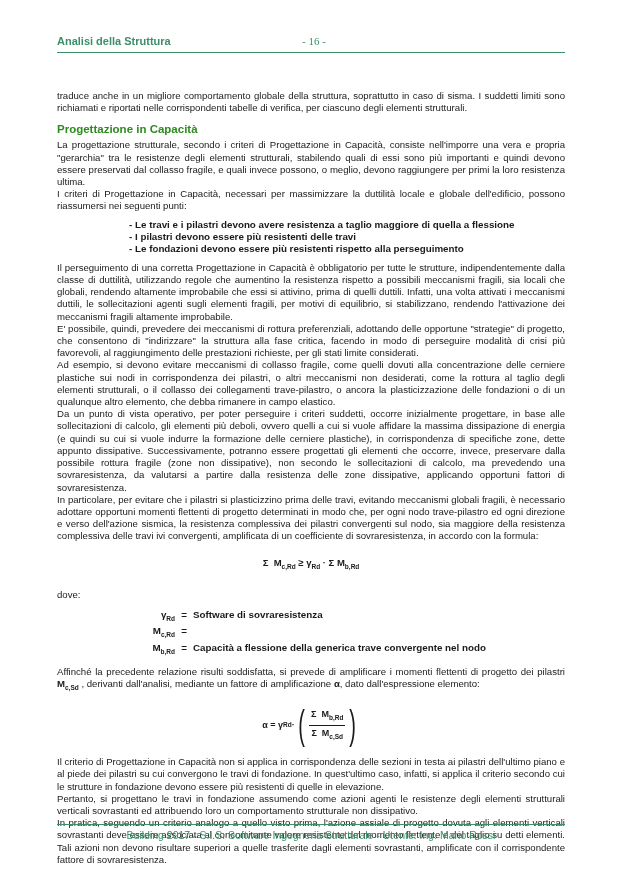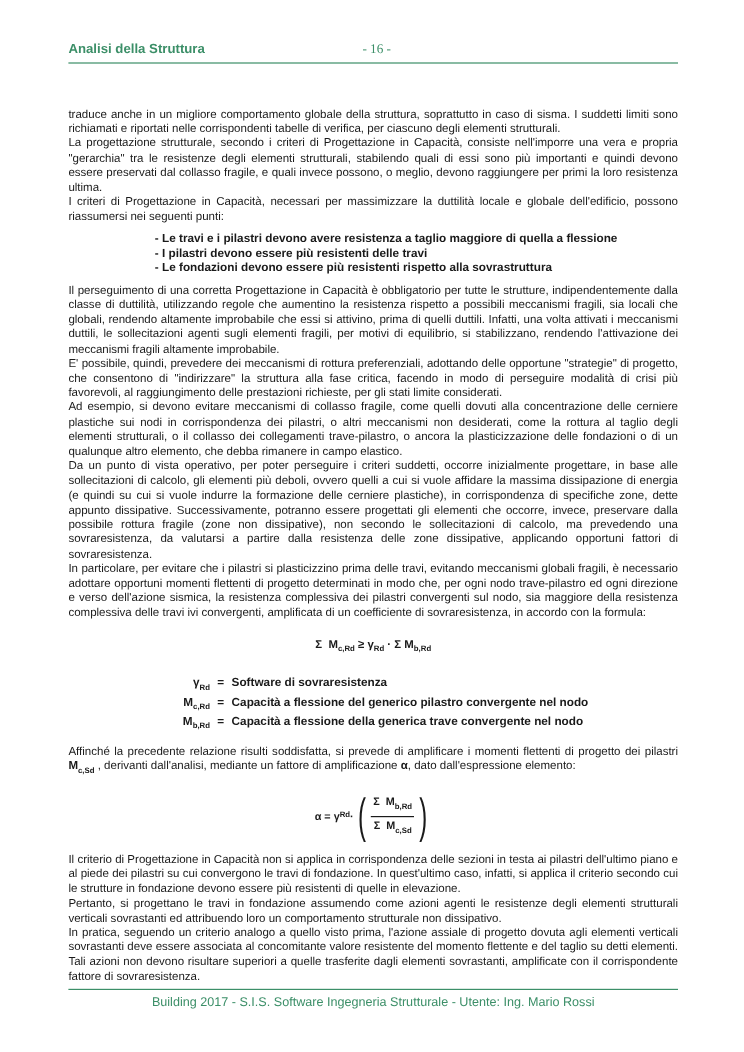--- a/index.html
+++ b/index.html
@@ -37,57 +37,58 @@
 
   <div class="hdr">
     <span class="title">Analisi della Struttura</span>
     <span class="pnum">- 16 -</span>
   </div>
   <div class="hrule-top"></div>
 
   <div class="body">
     <p>traduce anche in un migliore comportamento globale della struttura, soprattutto in caso di sisma. I suddetti limiti sono richiamati e riportati nelle corrispondenti tabelle di verifica, per ciascuno degli elementi strutturali.</p>
 
+    <h2>Progettazione in Capacità</h2>
 
     <p>La progettazione strutturale, secondo i criteri di Progettazione in Capacità, consiste nell'imporre una vera e propria "gerarchia" tra le resistenze degli elementi strutturali, stabilendo quali di essi sono più importanti e quindi devono essere preservati dal collasso fragile, e quali invece possono, o meglio, devono raggiungere per primi la loro resistenza ultima.</p>
     <p>I criteri di Progettazione in Capacità, necessari per massimizzare la duttilità locale e globale dell'edificio, possono riassumersi nei seguenti punti:</p>
 
     <ul class="bul">
       <li>- Le travi e i pilastri devono avere resistenza a taglio maggiore di quella a flessione</li>
       <li>- I pilastri devono essere più resistenti delle travi</li>
-      <li>- Le fondazioni devono essere più resistenti rispetto alla sovrastruttura</li>
+      <li>- Le fondazioni devono essere più resistenti rispetto alla perseguimento</li>
     </ul>
 
     <p>Il perseguimento di una corretta Progettazione in Capacità è obbligatorio per tutte le strutture, indipendentemente dalla classe di duttilità, utilizzando regole che aumentino la resistenza rispetto a possibili meccanismi fragili, sia locali che globali, rendendo altamente improbabile che essi si attivino, prima di quelli duttili. Infatti, una volta attivati i meccanismi duttili, le sollecitazioni agenti sugli elementi fragili, per motivi di equilibrio, si stabilizzano, rendendo l'attivazione dei meccanismi fragili altamente improbabile.</p>
     <p>E' possibile, quindi, prevedere dei meccanismi di rottura preferenziali, adottando delle opportune "strategie" di progetto, che consentono di "indirizzare" la struttura alla fase critica, facendo in modo di perseguire modalità di crisi più favorevoli, al raggiungimento delle prestazioni richieste, per gli stati limite considerati.</p>
     <p>Ad esempio, si devono evitare meccanismi di collasso fragile, come quelli dovuti alla concentrazione delle cerniere plastiche sui nodi in corrispondenza dei pilastri, o altri meccanismi non desiderati, come la rottura al taglio degli elementi strutturali, o il collasso dei collegamenti trave-pilastro, o ancora la plasticizzazione delle fondazioni o di un qualunque altro elemento, che debba rimanere in campo elastico.</p>
     <p>Da un punto di vista operativo, per poter perseguire i criteri suddetti, occorre inizialmente progettare, in base alle sollecitazioni di calcolo, gli elementi più deboli, ovvero quelli a cui si vuole affidare la massima dissipazione di energia (e quindi su cui si vuole indurre la formazione delle cerniere plastiche), in corrispondenza di specifiche zone, dette appunto dissipative. Successivamente, potranno essere progettati gli elementi che occorre, invece, preservare dalla possibile rottura fragile (zone non dissipative), non secondo le sollecitazioni di calcolo, ma prevedendo una sovraresistenza, da valutarsi a partire dalla resistenza delle zone dissipative, applicando opportuni fattori di sovraresistenza.</p>
     <p>In particolare, per evitare che i pilastri si plasticizzino prima delle travi, evitando meccanismi globali fragili, è necessario adottare opportuni momenti flettenti di progetto determinati in modo che, per ogni nodo trave-pilastro ed ogni direzione e verso dell'azione sismica, la resistenza complessiva dei pilastri convergenti sul nodo, sia maggiore della resistenza complessiva delle travi ivi convergenti, amplificata di un coefficiente di sovraresistenza, in accordo con la formula:</p>
 
     <div class="formula1">
       <span>Σ</span>&nbsp;
       <span>M</span><sub>c,Rd</sub>
       <span>≥</span>
       <span>γ</span><sub>Rd</sub>
       <span>·</span>
       <span>Σ</span>
       <span>M</span><sub>b,Rd</sub>
     </div>
 
+    <p class="dove">dove:</p>
 
     <div class="defs">
       <div class="row">
         <span class="sym"><span>γ</span><sub>Rd</sub></span>
         <span class="eq">=</span>
         <span>Software di sovraresistenza</span>
       </div>
       <div class="row">
         <span class="sym"><span>M</span><sub>c,Rd</sub></span>
         <span class="eq">=</span>
-        <span>Capacità a flessione del generico pilastro convergente nel nodo</span>
       </div>
       <div class="row">
         <span class="sym"><span>M</span><sub>b,Rd</sub></span>
         <span class="eq">=</span>
         <span>Capacità a flessione della generica trave convergente nel nodo</span>
       </div>
     </div>
 
     <p><span>Affinché la precedente relazione risulti soddisfatta, si prevede di amplificare i momenti flettenti di progetto dei pilastri </span><b><span>M</span><sub>c,Sd</sub></b><span> , derivanti dall'analisi, mediante un fattore di amplificazione </span><b>α</b><span>, dato dall'espressione elemento:</span></p>
 

